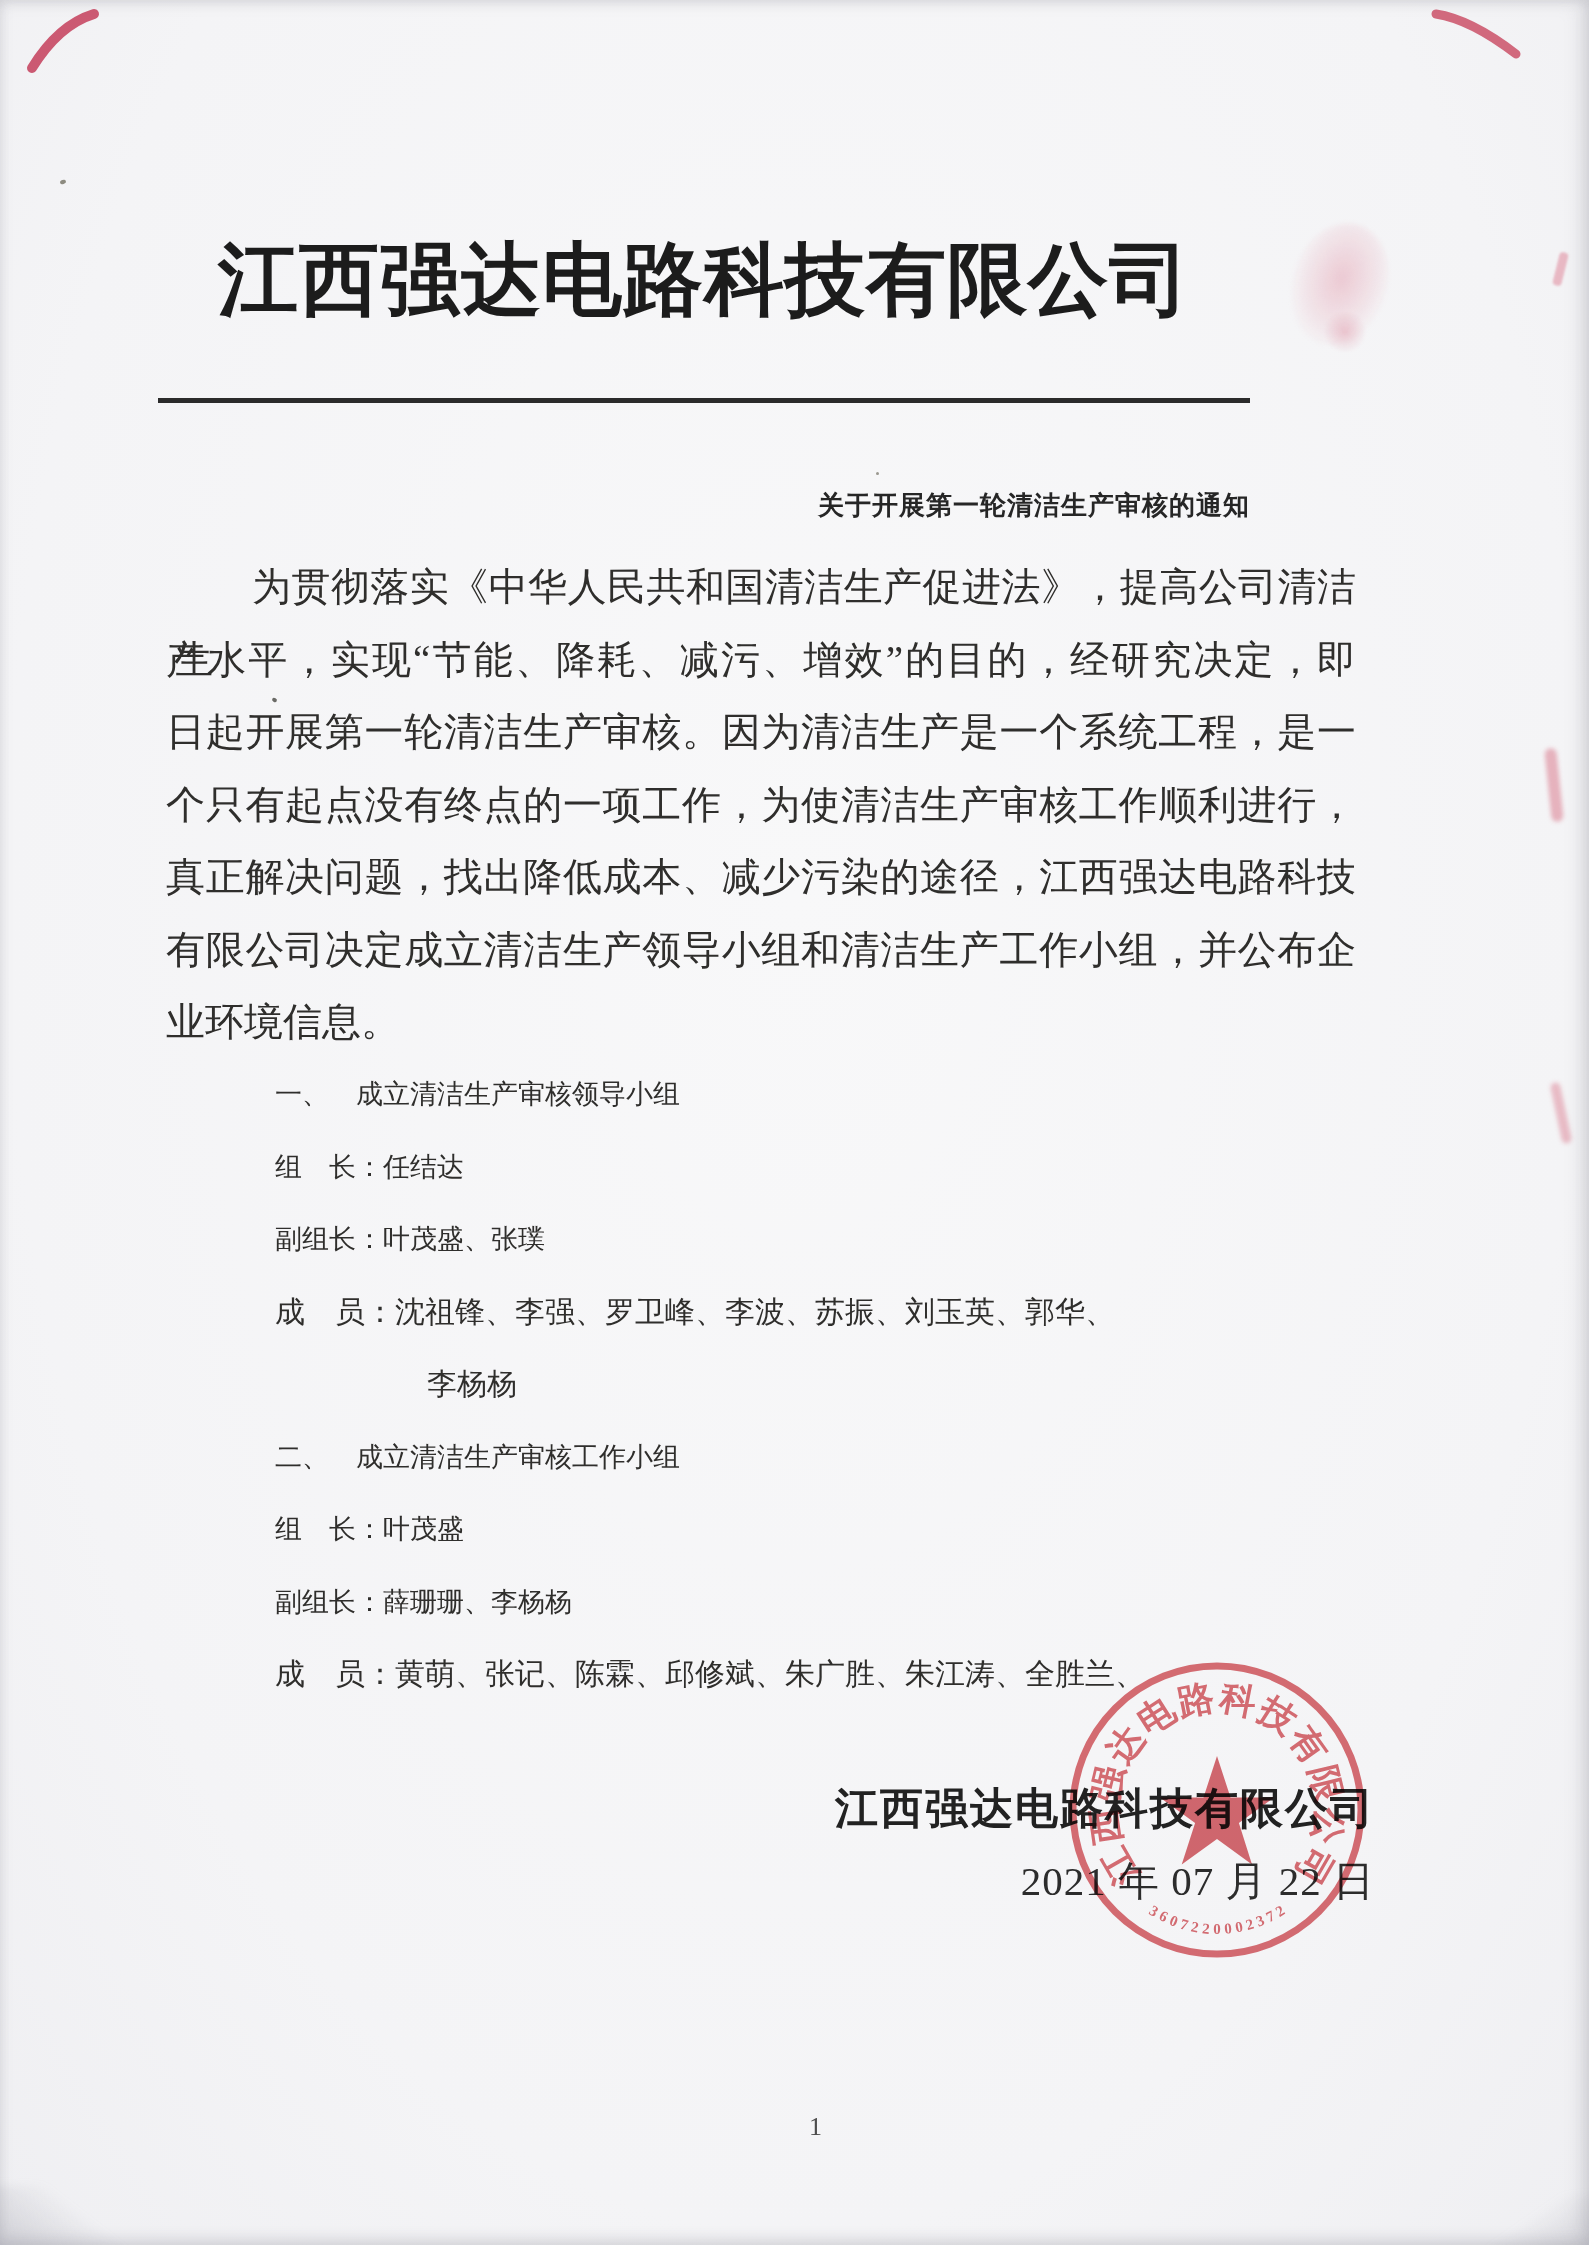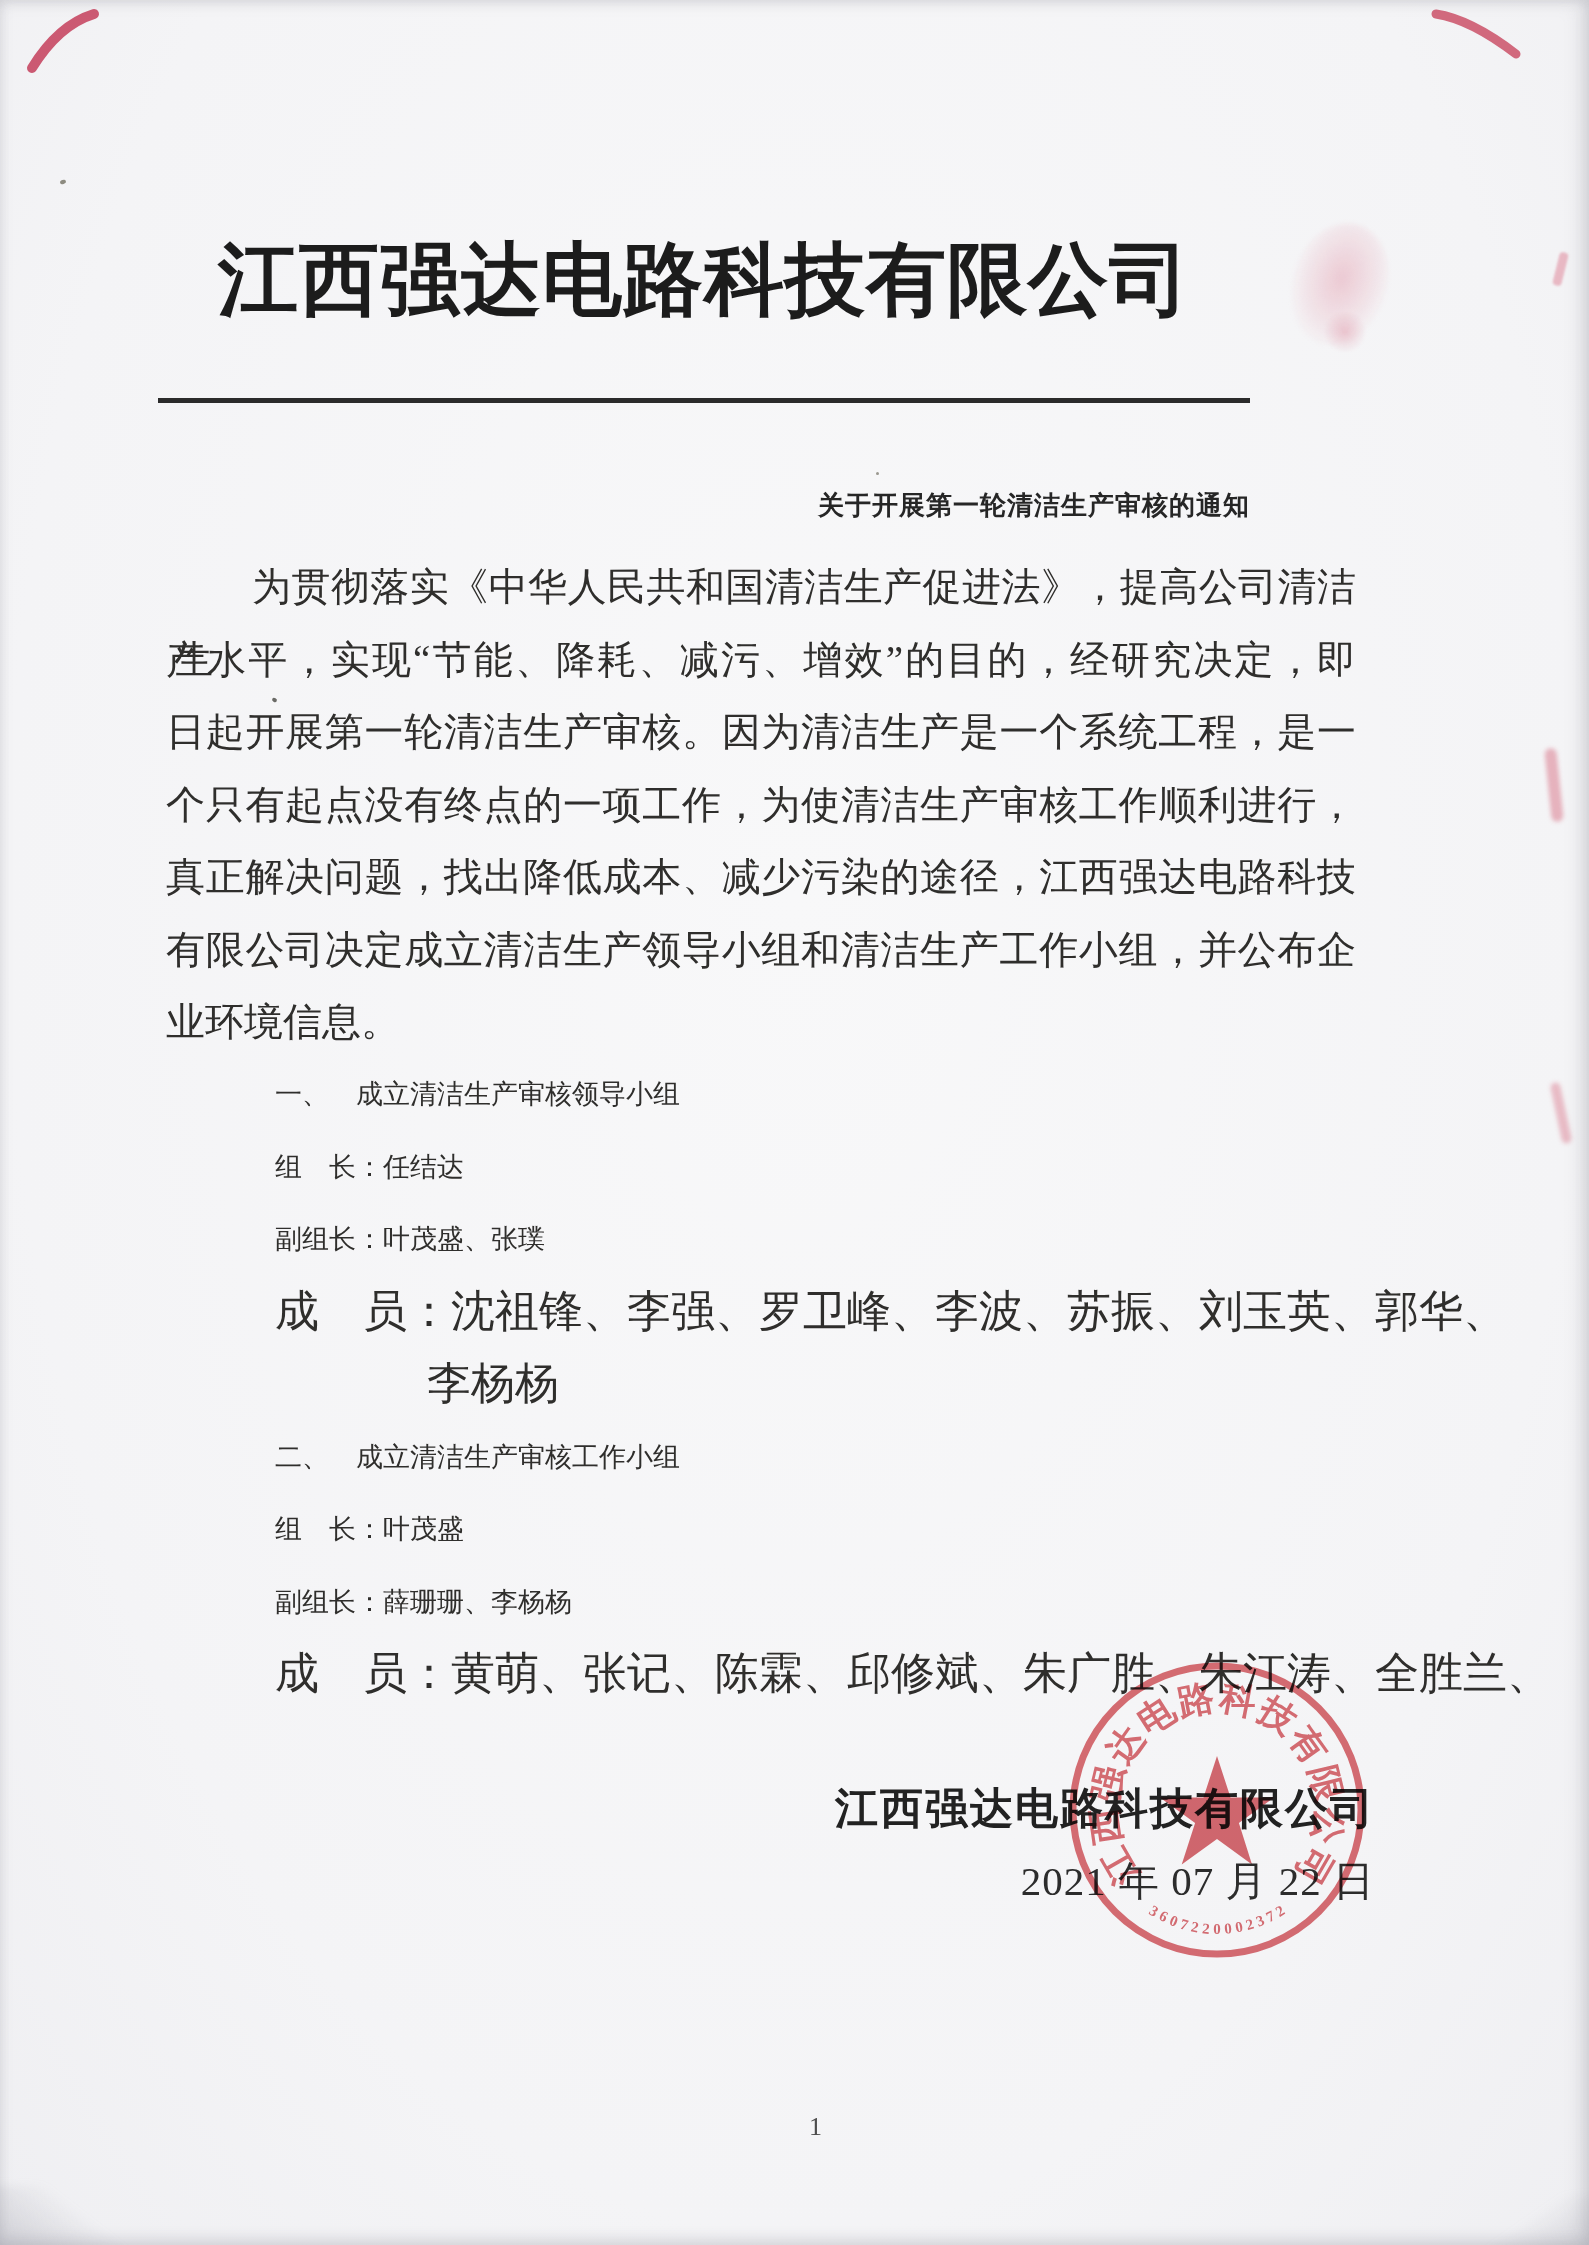--- a/index.html
+++ b/index.html
@@ -23,21 +23,21 @@
     position:absolute;top:480px;left:158px;width:1092px;
     text-align:right;font-size:26px;font-weight:bold;color:#262626;
     font-family:"Liberation Sans", sans-serif;letter-spacing:1px;line-height:50px;
   }
   .body-par{position:absolute;top:551px;left:166px;width:1190px;}
   .bline{font-size:39px;line-height:72.5px;height:72.5px;white-space:nowrap;color:#2f2e2c;}
   .bline.j{white-space:normal;text-align:justify;text-align-last:justify;}
   .bline.first{text-indent:78px;margin-left:8px;}
   .group-list{position:absolute;top:1058px;left:275px;width:1110px;}
   .lline{font-size:27px;line-height:72.5px;height:72.5px;white-space:nowrap;color:#2f2e2c;}
-  .lline.sz38{font-size:44px;}
+  .lline.sz38{font-size:30px;}
   .lline.cont{padding-left:152px;}
   .sig{position:absolute;top:1772px;right:214px;text-align:right;}
   .sig-co{
     font-family:"Liberation Sans", sans-serif;font-weight:bold;
     font-size:43px;letter-spacing:2px;color:#222;line-height:73px;height:73px;
   }
   .sig-date{font-size:41px;color:#2c2c2c;line-height:73px;height:73px;letter-spacing:1px;}
   .pageno{position:absolute;top:2112px;left:21px;width:100%;text-align:center;font-size:26px;color:#4d4d4d;}
   .stamp{
     position:absolute;left:1062px;top:1658px;width:310px;height:304px;

